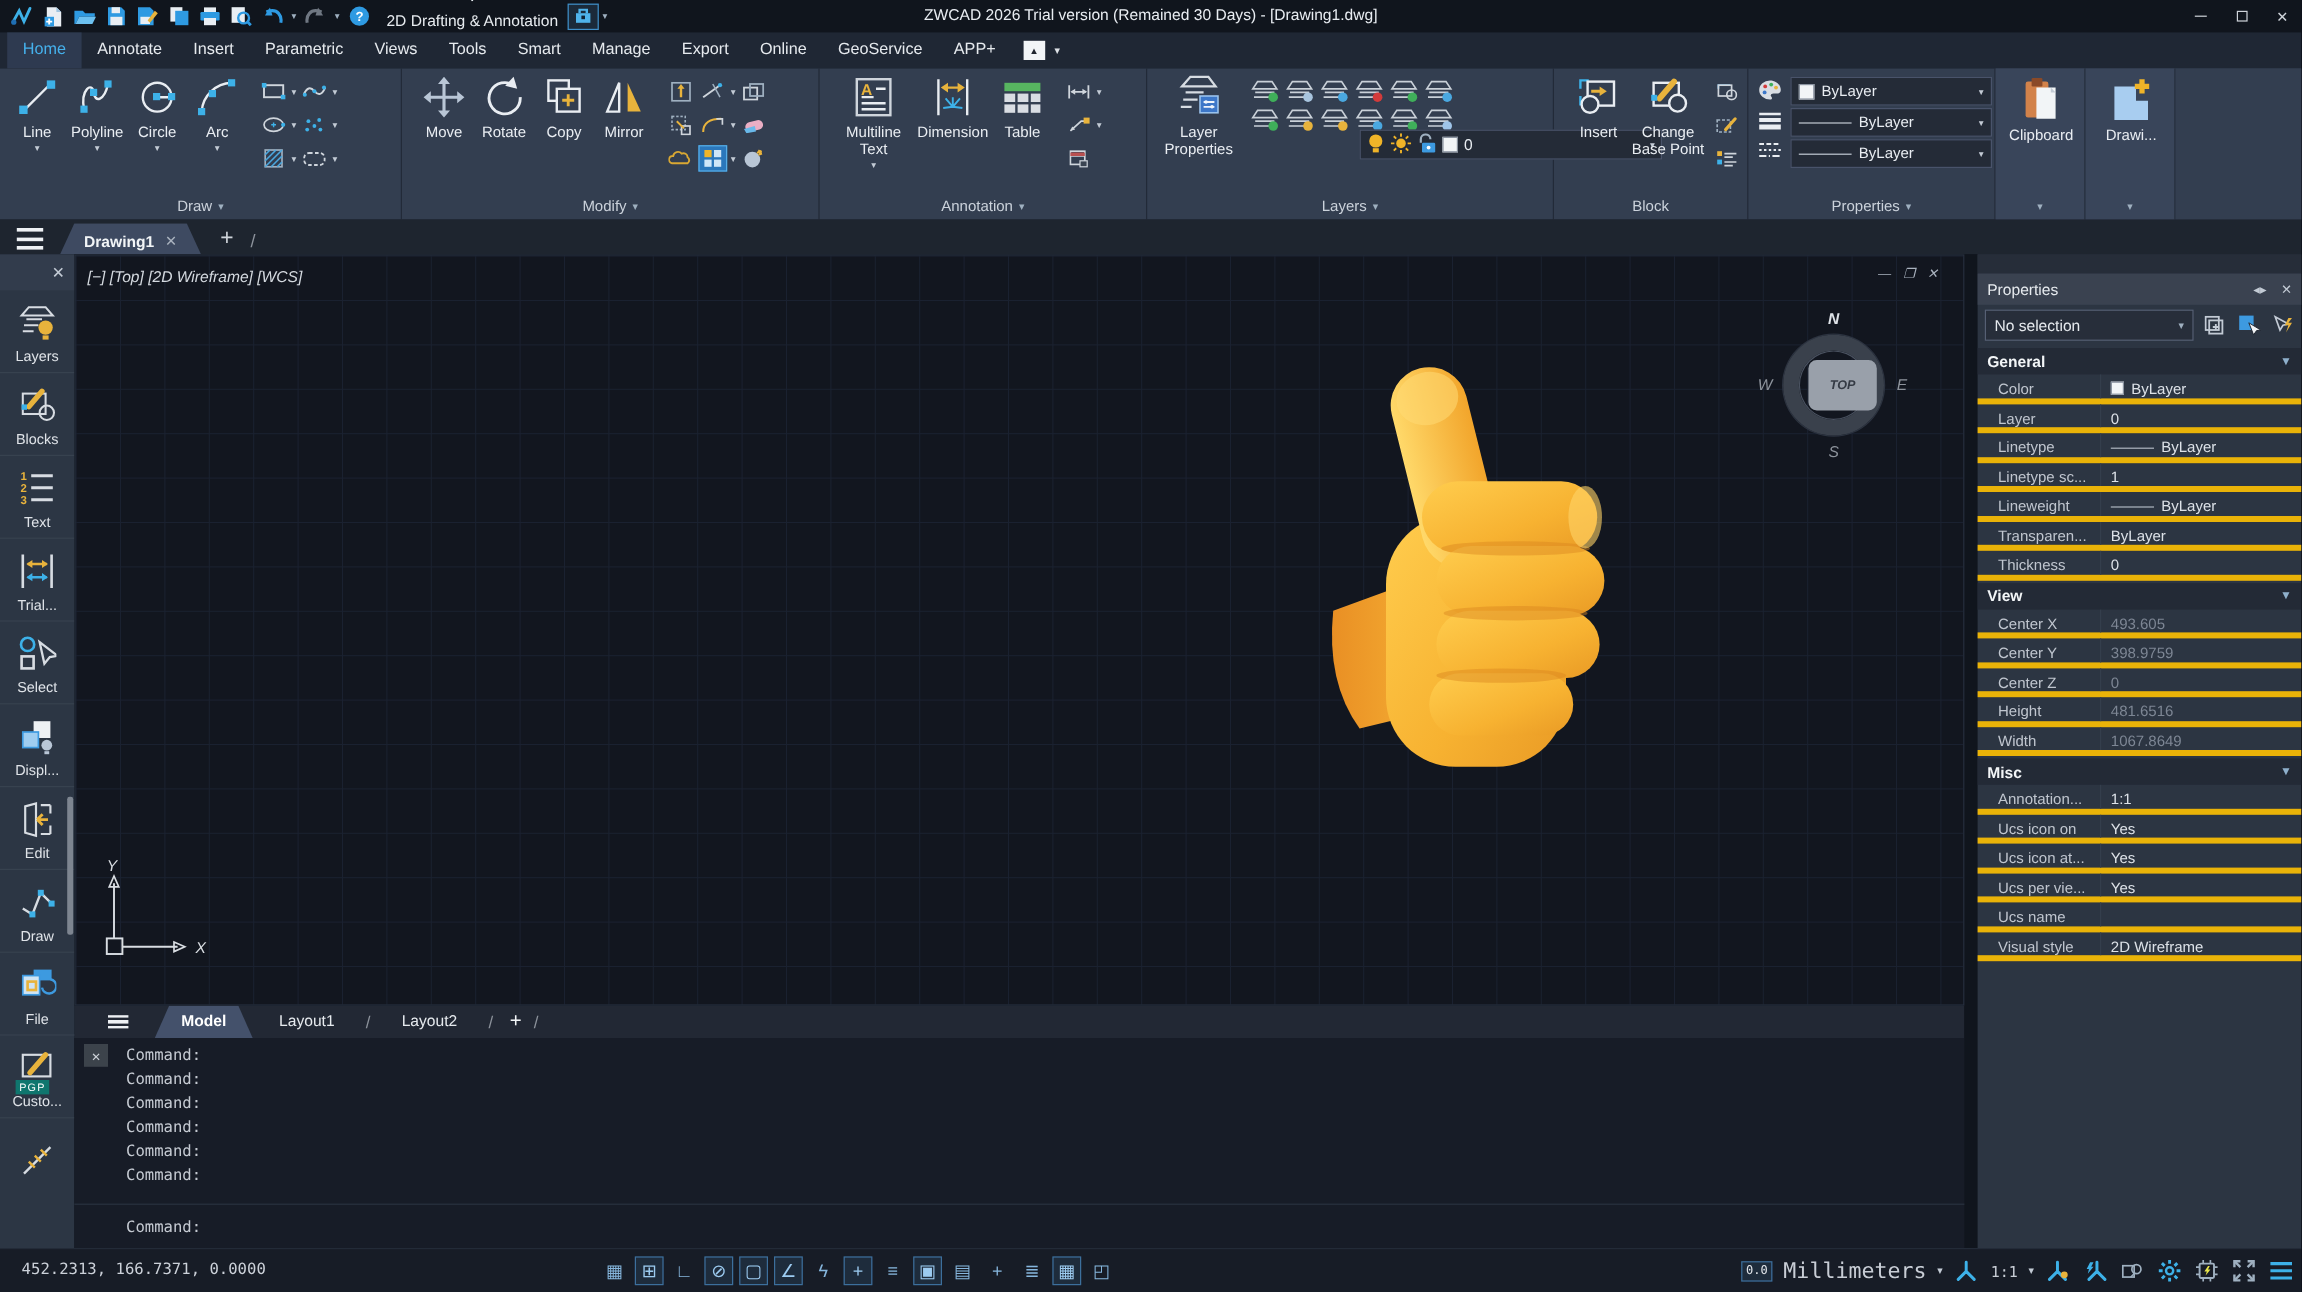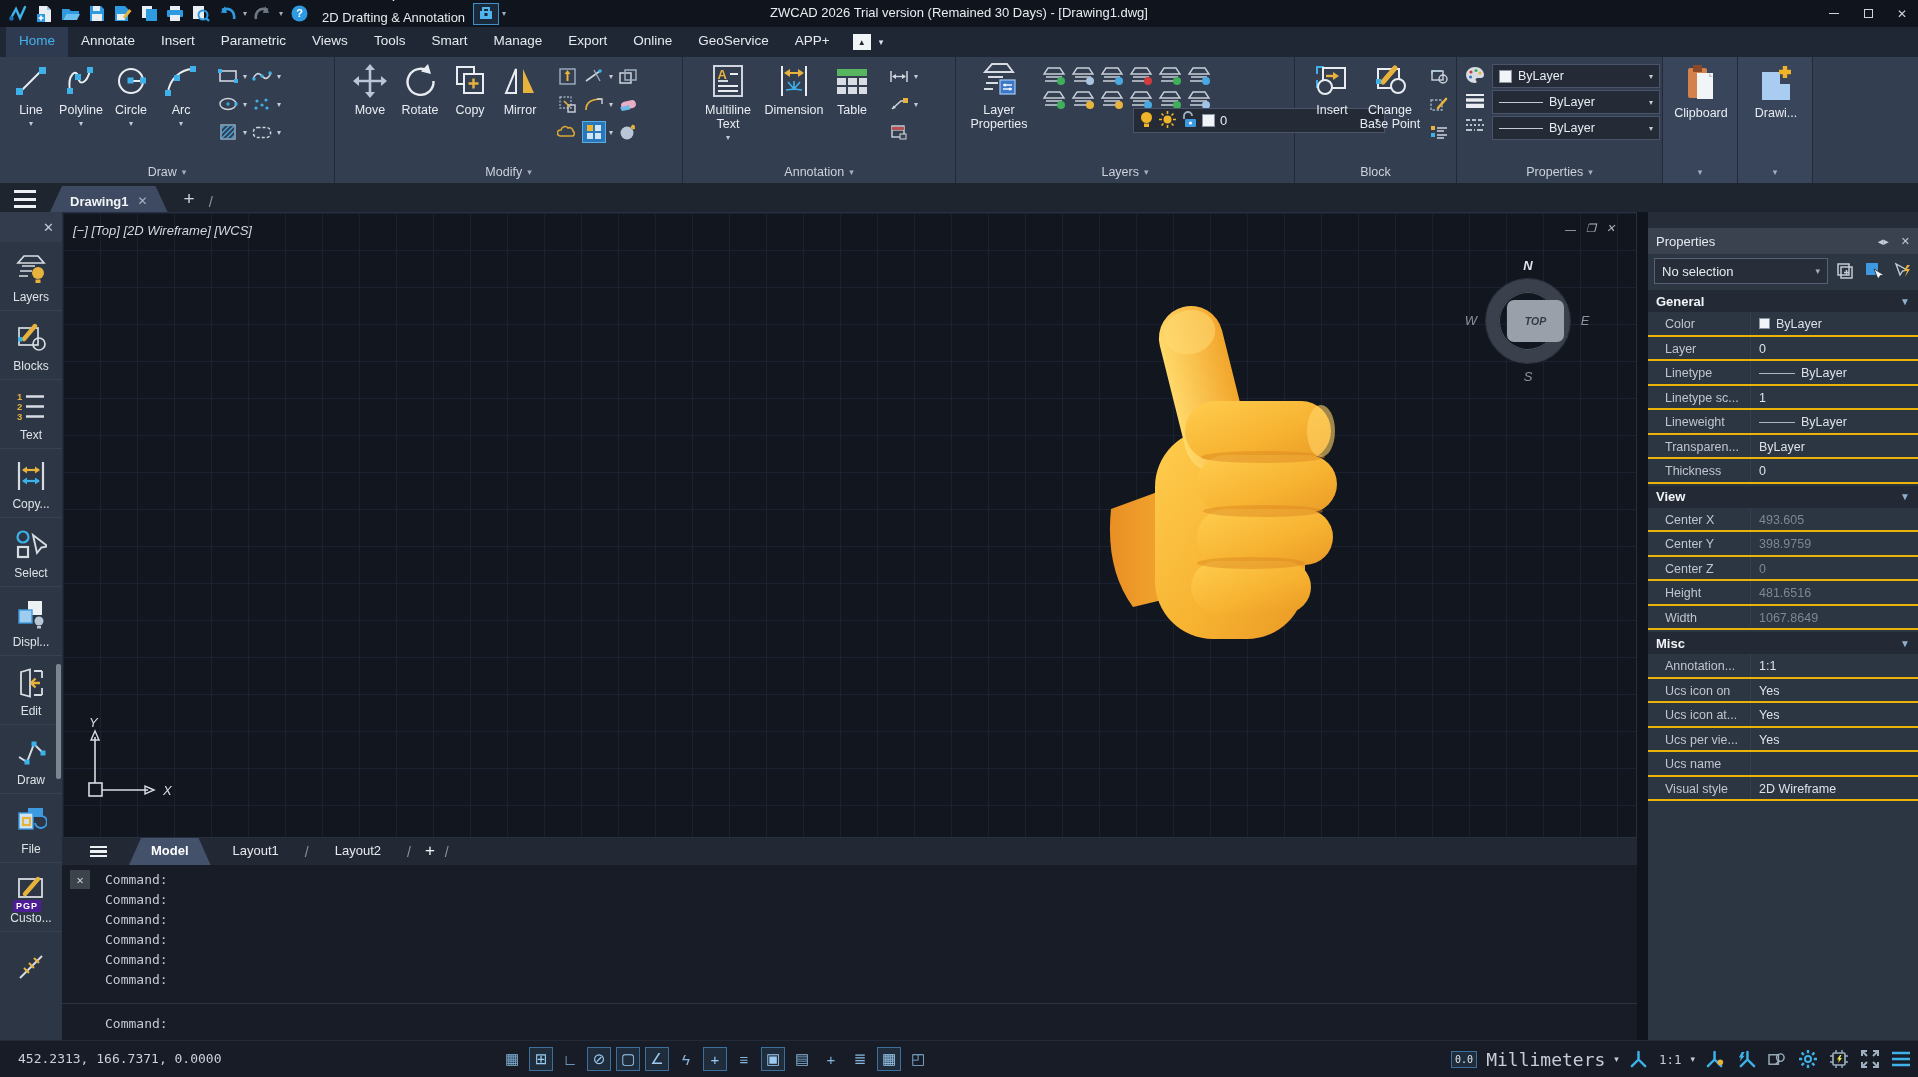--- a/index.html
+++ b/index.html
@@ -78,21 +78,21 @@
 
   
   .main{position:absolute;top:212px;left:0;right:0;bottom:37px;display:flex;}
   .sidebar{width:62px;background:#2c3644;position:relative;display:flex;flex-direction:column;}
   .sb-head{height:30px;display:flex;align-items:center;justify-content:flex-end;padding-right:8px;background:#323c4c;
            color:#c3cbd5;font-size:13px;}
   .sb-item{height:69px;border-bottom:1px solid #37424f;display:flex;flex-direction:column;align-items:center;
            justify-content:center;position:relative;}
   .sb-ic{height:40px;display:flex;align-items:center;justify-content:center;}
   .sb-lb{font-size:12px;color:#dfe3e8;margin-top:1px;}
-  .sb-badge{position:absolute;left:13px;top:37px;background:#4c1d95;color:#fff;font-size:9px;font-weight:bold;
+  .sb-badge{position:absolute;left:13px;top:37px;background:#0f766e;color:#fff;font-size:9px;font-weight:normal;
             padding:1px 3px;letter-spacing:1px;}
   .sb-scroll{position:absolute;right:1px;top:452px;width:5px;height:115px;background:#7d8590;border-radius:2px;}
 
   .center{width:1575px;display:flex;flex-direction:column;}
   .canvas{height:626px;position:relative;background:#12161f;border:1px solid #262f3e;
           background-image:linear-gradient(#1a2130 1px,transparent 1px),linear-gradient(90deg,#1a2130 1px,transparent 1px);
           background-size:37px 37px;font-style:italic;}
   .vp-label{position:absolute;left:10px;top:10px;font-size:13px;color:#d4d9df;}
   .vp-ctrls{position:absolute;top:9px;left:1502px;display:flex;gap:10px;color:#aab3bf;font-size:11px;align-items:center;}
   .compass{position:absolute;left:1395px;top:38px;width:140px;height:140px;}
@@ -131,21 +131,21 @@
   .rp-head{height:26px;background:#3a4250;display:flex;align-items:center;padding:0 8px;font-size:13px;color:#e6eaee;}
   .rp-head .tools{margin-left:auto;display:flex;gap:12px;color:#c3cbd5;font-size:11px;align-items:center;}
   .rp-sel{height:34px;display:flex;align-items:center;gap:8px;padding:0 6px;}
   .sel-combo{flex:1;height:26px;border:1px solid #566074;background:#272e3a;display:flex;align-items:center;
              padding:0 7px;font-size:13px;color:#e6eaee;}
   .sel-combo .car{margin-left:auto;color:#9fb0c0;font-size:9px;}
   .sel-ic{width:20px;height:20px;display:flex;align-items:center;justify-content:center;}
   .prop-sec-h{height:22px;background:#232a36;display:flex;align-items:center;padding:0 8px;font-size:13px;
               font-weight:bold;color:#f2f5f7;margin-top:2px;}
   .sec-car{margin-left:auto;color:#8fb0cc;font-size:10px;}
-  .prop-row{height:24.5px;display:flex;border-bottom:2px solid #eab308;font-size:12.5px;}
+  .prop-row{height:24.5px;display:flex;border-bottom:5px solid #eab308;font-size:12.5px;}
   .prop-lb{width:103px;padding:5px 4px 0 17px;color:#c0c6cf;border-right:1px solid #343e4c;
            white-space:nowrap;overflow:hidden;}
   .prop-val{flex:1;padding:5px 4px 0 8px;color:#dde2e8;display:flex;align-items:flex-start;gap:6px;white-space:nowrap;}
   .prop-val.ro{color:#7d8694;}
   .prop-val .swatch{width:11px;height:11px;background:#f2f5f7;border:1px solid #8a93a0;margin-top:1px;}
   .prop-val .lsample{width:36px;margin-top:7px;border-top-color:#aeb6c0;}
 
   
   .statusbar{position:absolute;left:0;right:0;bottom:0;height:37px;background:#171c26;border-top:1px solid #232b38;}
   .coords{position:absolute;left:18px;top:10px;font-family:"DejaVu Sans Mono",monospace;font-size:13px;color:#ccd1d9;}
@@ -935,21 +935,21 @@
           <div class="sb-item">
             <div class="sb-ic">
               <svg width="32" height="32" viewBox="0 0 32 32">
                 <path d="M4 2v28M28 2v28" stroke="#d7dce2" stroke-width="2.2"></path>
                 <path d="M8 10h16" stroke="#e8b33c" stroke-width="2.2"></path>
                 <path d="M7 10l5-3.4v6.8zM25 10l-5-3.4v6.8z" fill="#e8b33c"></path>
                 <path d="M8 21h16" stroke="#3db1e8" stroke-width="2.2"></path>
                 <path d="M7 21l5-3.4v6.8zM25 21l-5-3.4v6.8z" fill="#3db1e8"></path>
               </svg>
             </div>
-            <div class="sb-lb">Copy...</div>
+            <div class="sb-lb">Trial...</div>
           </div>
           <div class="sb-item">
             <div class="sb-ic">
               <svg width="32" height="32" viewBox="0 0 32 32">
                 <circle cx="8" cy="8" r="5.5" stroke="#3db1e8" fill="none" stroke-width="2.2"></circle>
                 <rect x="3" y="18" width="10" height="10" stroke="#d7dce2" fill="none" stroke-width="2.2"></rect>
                 <path d="M18 6l4 18 4.5-5.5 6.5-1z" fill="none" stroke="#d7dce2" stroke-width="1.9"></path>
               </svg>
             </div>
             <div class="sb-lb">Select</div>

